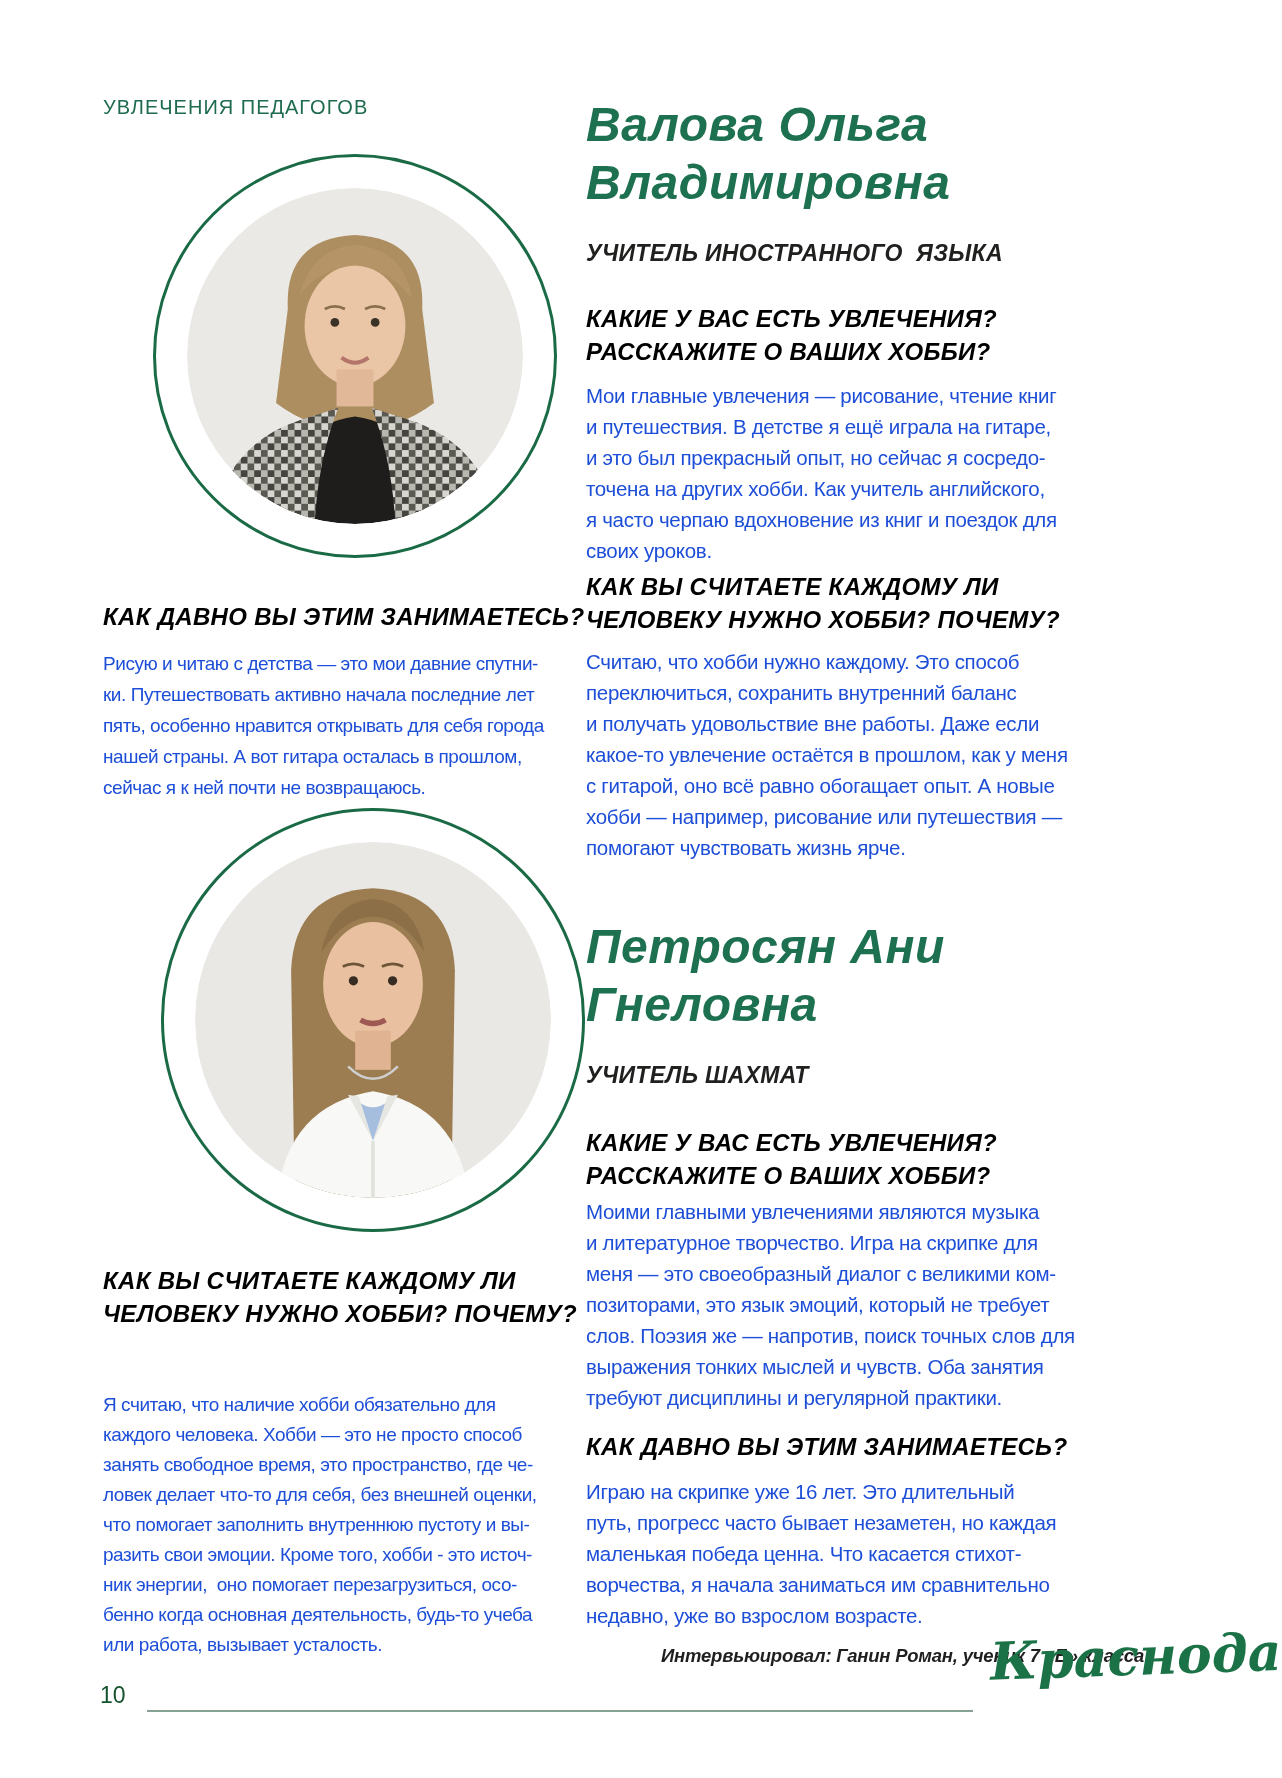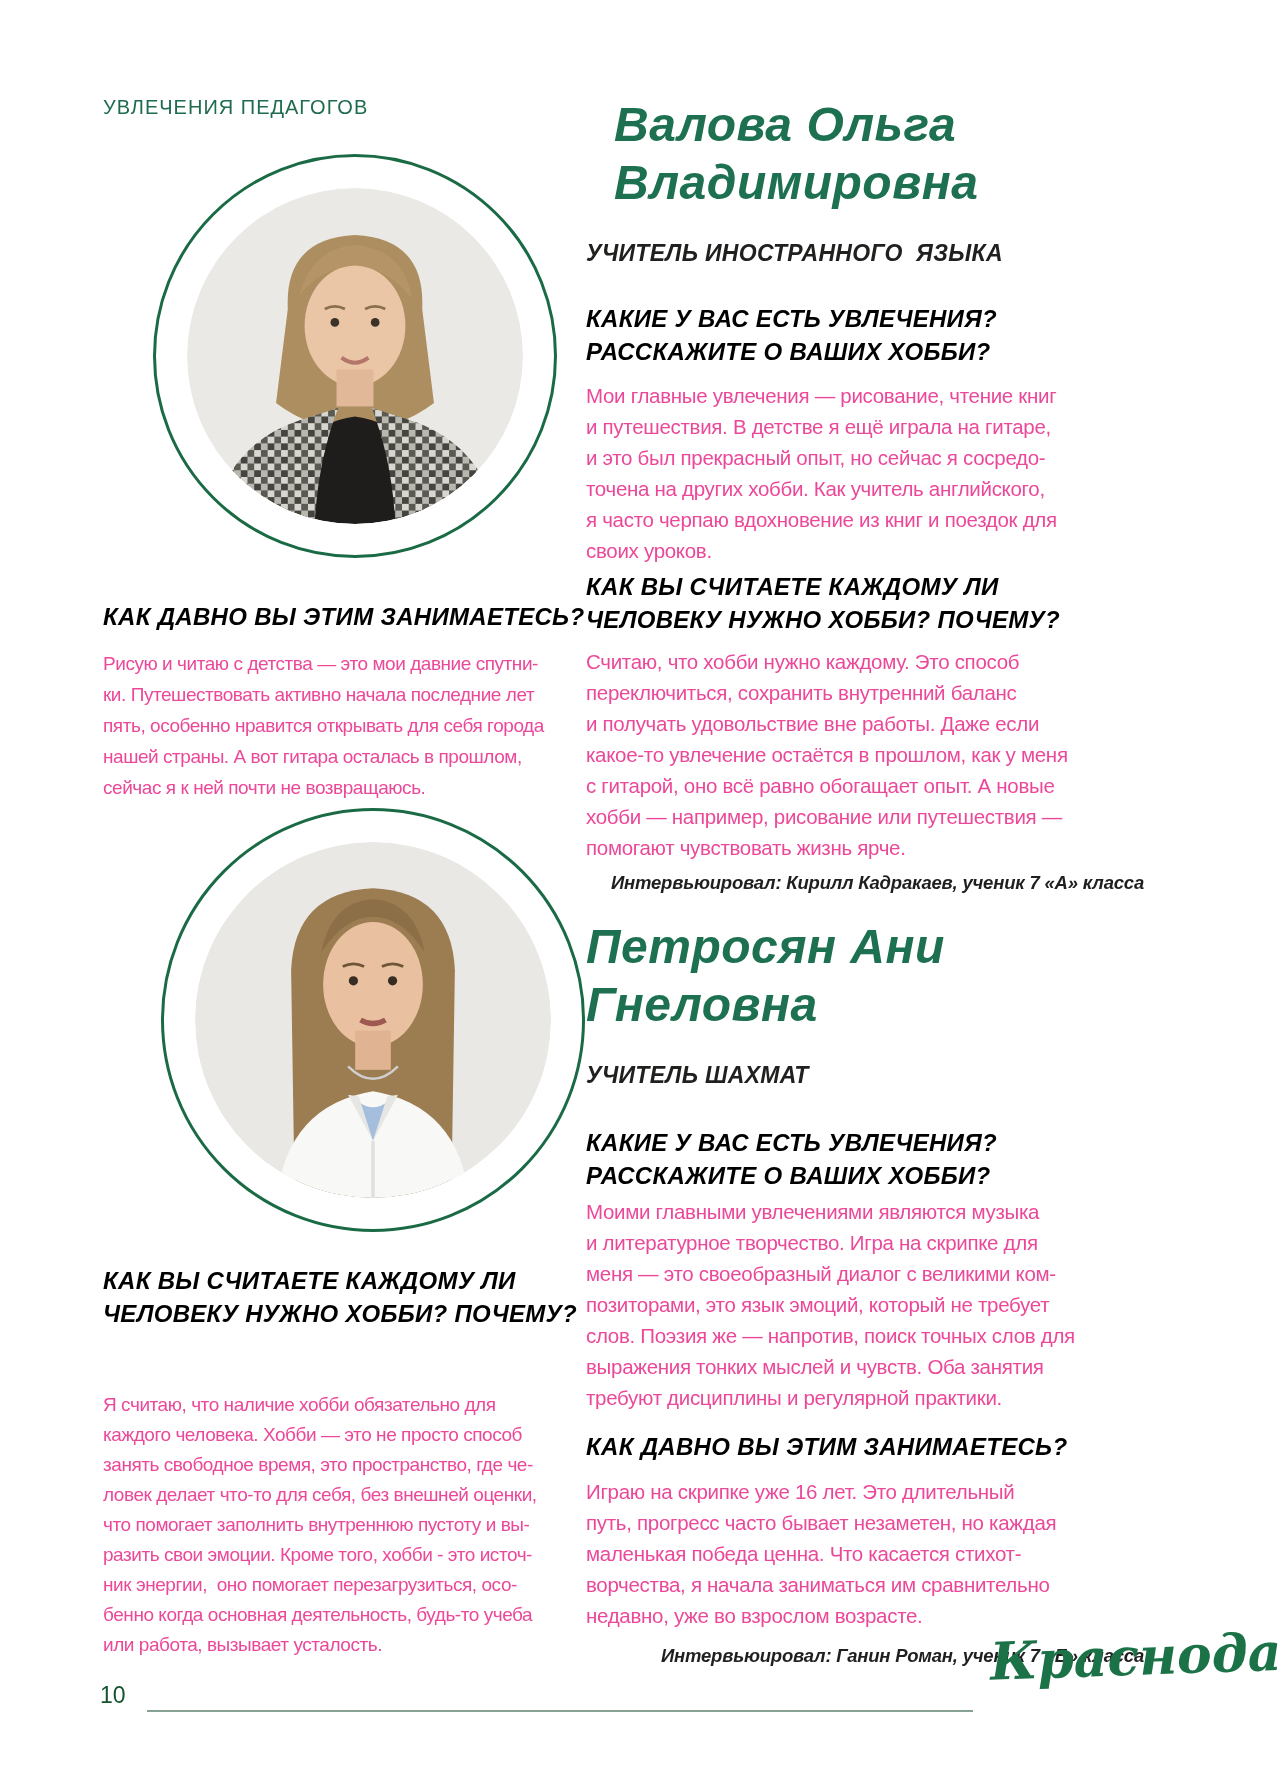--- a/index.html
+++ b/index.html
@@ -19,40 +19,40 @@
   .ring2{left:161px;top:808px;width:418px;height:418px;}
   .photo-circle{border-radius:50%;overflow:hidden;display:block;}
   .ring1 .photo-circle{width:336px;height:336px;}
   .ring2 .photo-circle{width:356px;height:356px;}
   .photo-circle svg{display:block;width:100%;height:100%;}
 
   .name{
     position:absolute;left:586px;color:#1d7050;font-size:48px;line-height:58px;
     font-weight:bold;font-style:italic;letter-spacing:0.5px;white-space:pre;
   }
-  .name1{top:96px;margin-left:28px;}
+  .name1{top:96px;}
   .name2{top:918px;}
   .role{
     position:absolute;left:586px;color:#20201f;font-size:23px;font-weight:bold;
     font-style:italic;letter-spacing:0.3px;white-space:pre;text-align:right;
   }
   .role1{top:240px;}
   .role2{top:1062px;}
   .q{
     position:absolute;color:#000000;font-size:24px;line-height:33px;
     font-weight:bold;font-style:italic;letter-spacing:0.3px;white-space:pre;
   }
   .q-r1{left:586px;top:302px;}
   .q-r2{left:586px;top:570px;}
   .q-r3{left:586px;top:1126px;}
   .q-r4{left:586px;top:1430px;}
   .q-l1{left:103px;top:600px;}
   .q-l2{left:103px;top:1264px;}
   .body{
-    position:absolute;color:#ec4899;white-space:pre;
+    position:absolute;color:#1d4ed8;white-space:pre;
   }
   .body-r{left:586px;font-size:20.5px;line-height:31px;letter-spacing:-0.3px;}
   .a-r1{top:380px;}
   .a-r2{top:646px;}
   .a-r3{top:1196px;}
   .a-r4{top:1476px;}
   .body-l{left:103px;font-size:19px;letter-spacing:-0.45px;}
   .a-l1{top:648px;line-height:31px;}
   .a-l2{top:1342px;line-height:30px;margin-top:48px;}
   .credit{
@@ -175,21 +175,20 @@
   <div class="q q-r2">КАК ВЫ СЧИТАЕТЕ КАЖДОМУ ЛИ
 ЧЕЛОВЕКУ НУЖНО ХОББИ? ПОЧЕМУ?</div>
   <div class="body body-r a-r2">Считаю, что хобби нужно каждому. Это способ
 переключиться, сохранить внутренний баланс
 и получать удовольствие вне работы. Даже если
 какое-то увлечение остаётся в прошлом, как у меня
 с гитарой, оно всё равно обогащает опыт. А новые
 хобби — например, рисование или путешествия —
 помогают чувствовать жизнь ярче.</div>
 
-  <div class="credit credit1">Интервьюировал: Кирилл Кадракаев, ученик 7 «А» класса</div>
 
   <div class="name name2">Петросян Ани
 Гнеловна</div>
   <div class="role role2">УЧИТЕЛЬ ШАХМАТ</div>
 
   <div class="q q-r3">КАКИЕ У ВАС ЕСТЬ УВЛЕЧЕНИЯ?
 РАССКАЖИТЕ О ВАШИХ ХОББИ?</div>
   <div class="body body-r a-r3">Моими главными увлечениями являются музыка
 и литературное творчество. Игра на скрипке для
 меня — это своеобразный диалог с великими ком-

